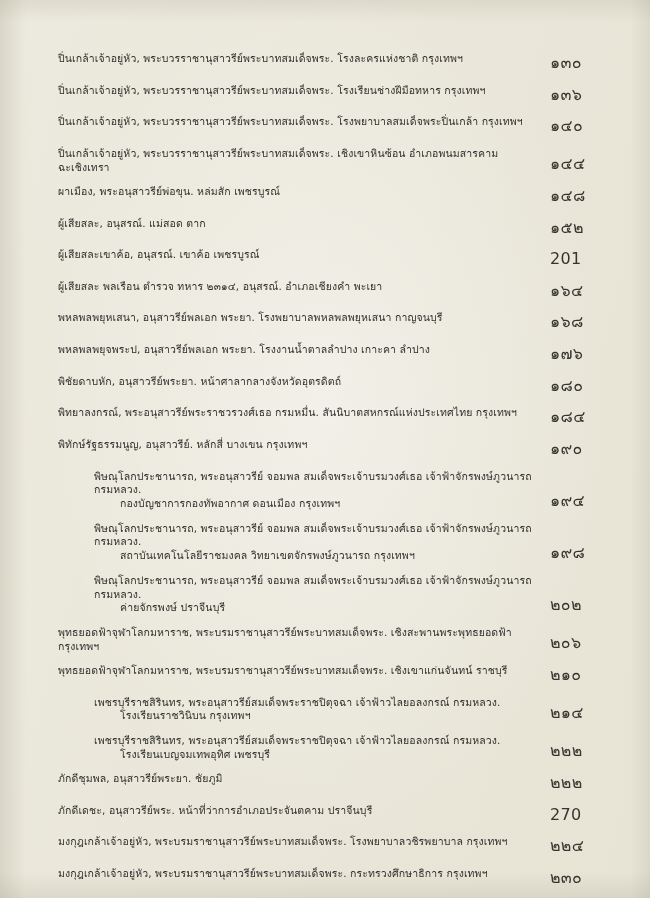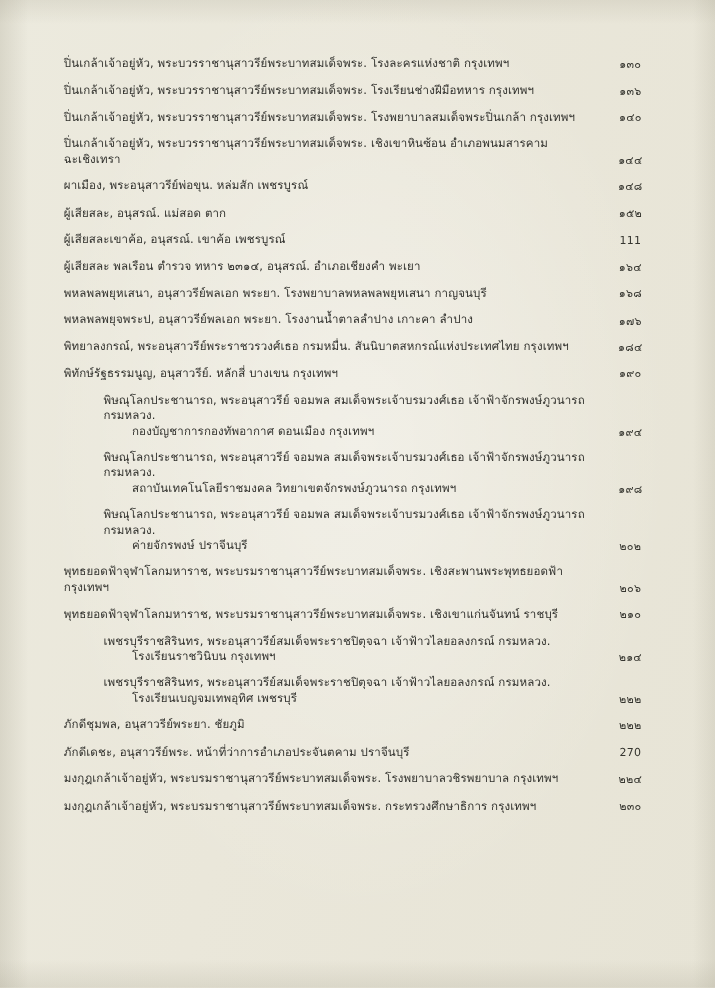--- a/index.html
+++ b/index.html
@@ -76,25 +76,25 @@
   .entry-text {
     font-size: 10.5px;
     color: #30302c;
     flex: 1 1 auto;
     padding-right: 10px;
     white-space: pre-line;
     letter-spacing: 0.01em;
   }
 
   .entry-page {
-    font-size: 10px;
+    font-size: 16px;
     color: #35352f;
     flex: 0 0 auto;
     width: 46px;
-    text-align: center;
+    text-align: left;
     align-self: flex-end;
     padding-bottom: 0px;
     letter-spacing: 0.02em;
   }
 
   .multiline .entry-text {
     text-indent: 0;
     margin-left: 36px;
   }
   .multiline .entry-text .cont {
@@ -132,35 +132,39 @@
       <div class="entry">
         <div class="entry-text">ผาเมือง, พระอนุสาวรีย์พ่อขุน. หล่มสัก เพชรบูรณ์</div>
         <div class="entry-page">๑๔๘</div>
       </div>
       <div class="entry">
         <div class="entry-text">ผู้เสียสละ, อนุสรณ์. แม่สอด ตาก</div>
         <div class="entry-page">๑๕๒</div>
       </div>
       <div class="entry">
         <div class="entry-text">ผู้เสียสละเขาค้อ, อนุสรณ์. เขาค้อ เพชรบูรณ์</div>
-        <div class="entry-page">111</div>
+        <div class="entry-page">201</div>
       </div>
       <div class="entry">
         <div class="entry-text">ผู้เสียสละ พลเรือน ตำรวจ ทหาร ๒๓๑๔, อนุสรณ์. อำเภอเชียงคำ พะเยา</div>
         <div class="entry-page">๑๖๔</div>
       </div>
       <div class="entry">
         <div class="entry-text">พหลพลพยุหเสนา, อนุสาวรีย์พลเอก พระยา. โรงพยาบาลพหลพลพยุหเสนา กาญจนบุรี</div>
         <div class="entry-page">๑๖๘</div>
       </div>
       <div class="entry">
         <div class="entry-text">พหลพลพยุจพระป, อนุสาวรีย์พลเอก พระยา. โรงงานน้ำตาลลำปาง เกาะคา ลำปาง</div>
         <div class="entry-page">๑๗๖</div>
       </div>
       <div class="entry">
+        <div class="entry-text">พิชัยดาบหัก, อนุสาวรีย์พระยา. หน้าศาลากลางจังหวัดอุตรดิตถ์</div>
+        <div class="entry-page">๑๘๐</div>
+      </div>
+      <div class="entry">
         <div class="entry-text">พิทยาลงกรณ์, พระอนุสาวรีย์พระราชวรวงศ์เธอ กรมหมื่น. สันนิบาตสหกรณ์แห่งประเทศไทย กรุงเทพฯ</div>
         <div class="entry-page">๑๘๔</div>
       </div>
       <div class="entry">
         <div class="entry-text">พิทักษ์รัฐธรรมนูญ, อนุสาวรีย์. หลักสี่ บางเขน กรุงเทพฯ</div>
         <div class="entry-page">๑๙๐</div>
       </div>
       <div class="entry multiline">
         <div class="entry-text"><span>พิษณุโลกประชานารถ, พระอนุสาวรีย์ จอมพล สมเด็จพระเจ้าบรมวงศ์เธอ เจ้าฟ้าจักรพงษ์ภูวนารถ กรมหลวง.</span><span class="cont">กองบัญชาการกองทัพอากาศ ดอนเมือง กรุงเทพฯ</span></div>
         <div class="entry-page">๑๙๔</div>

